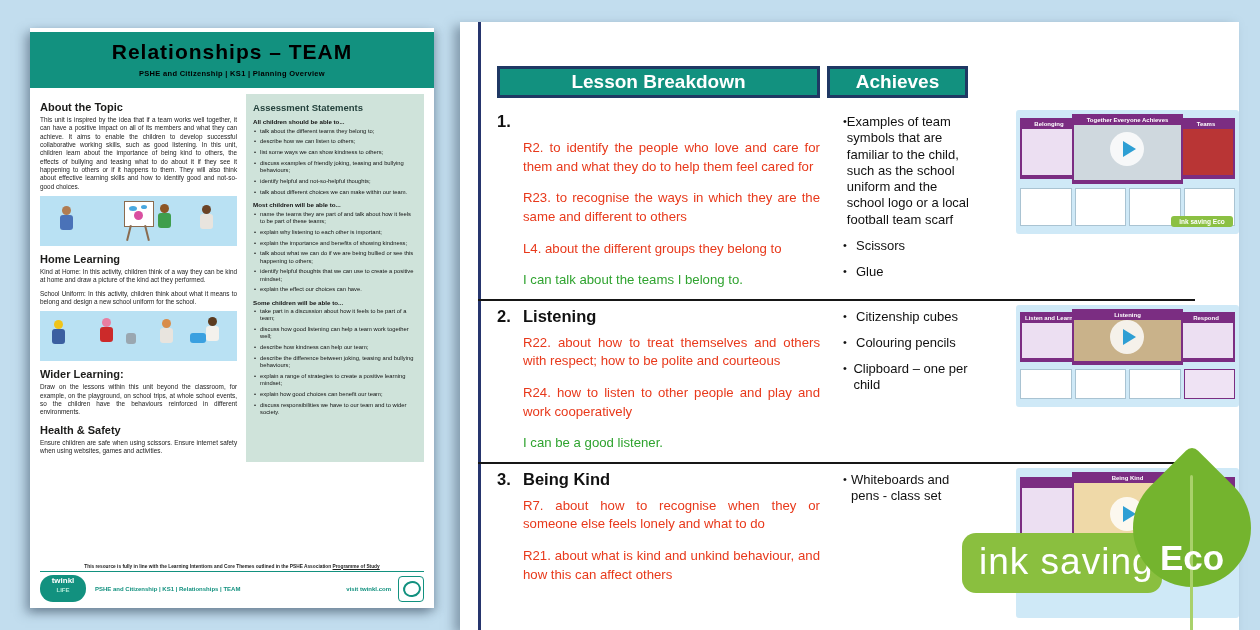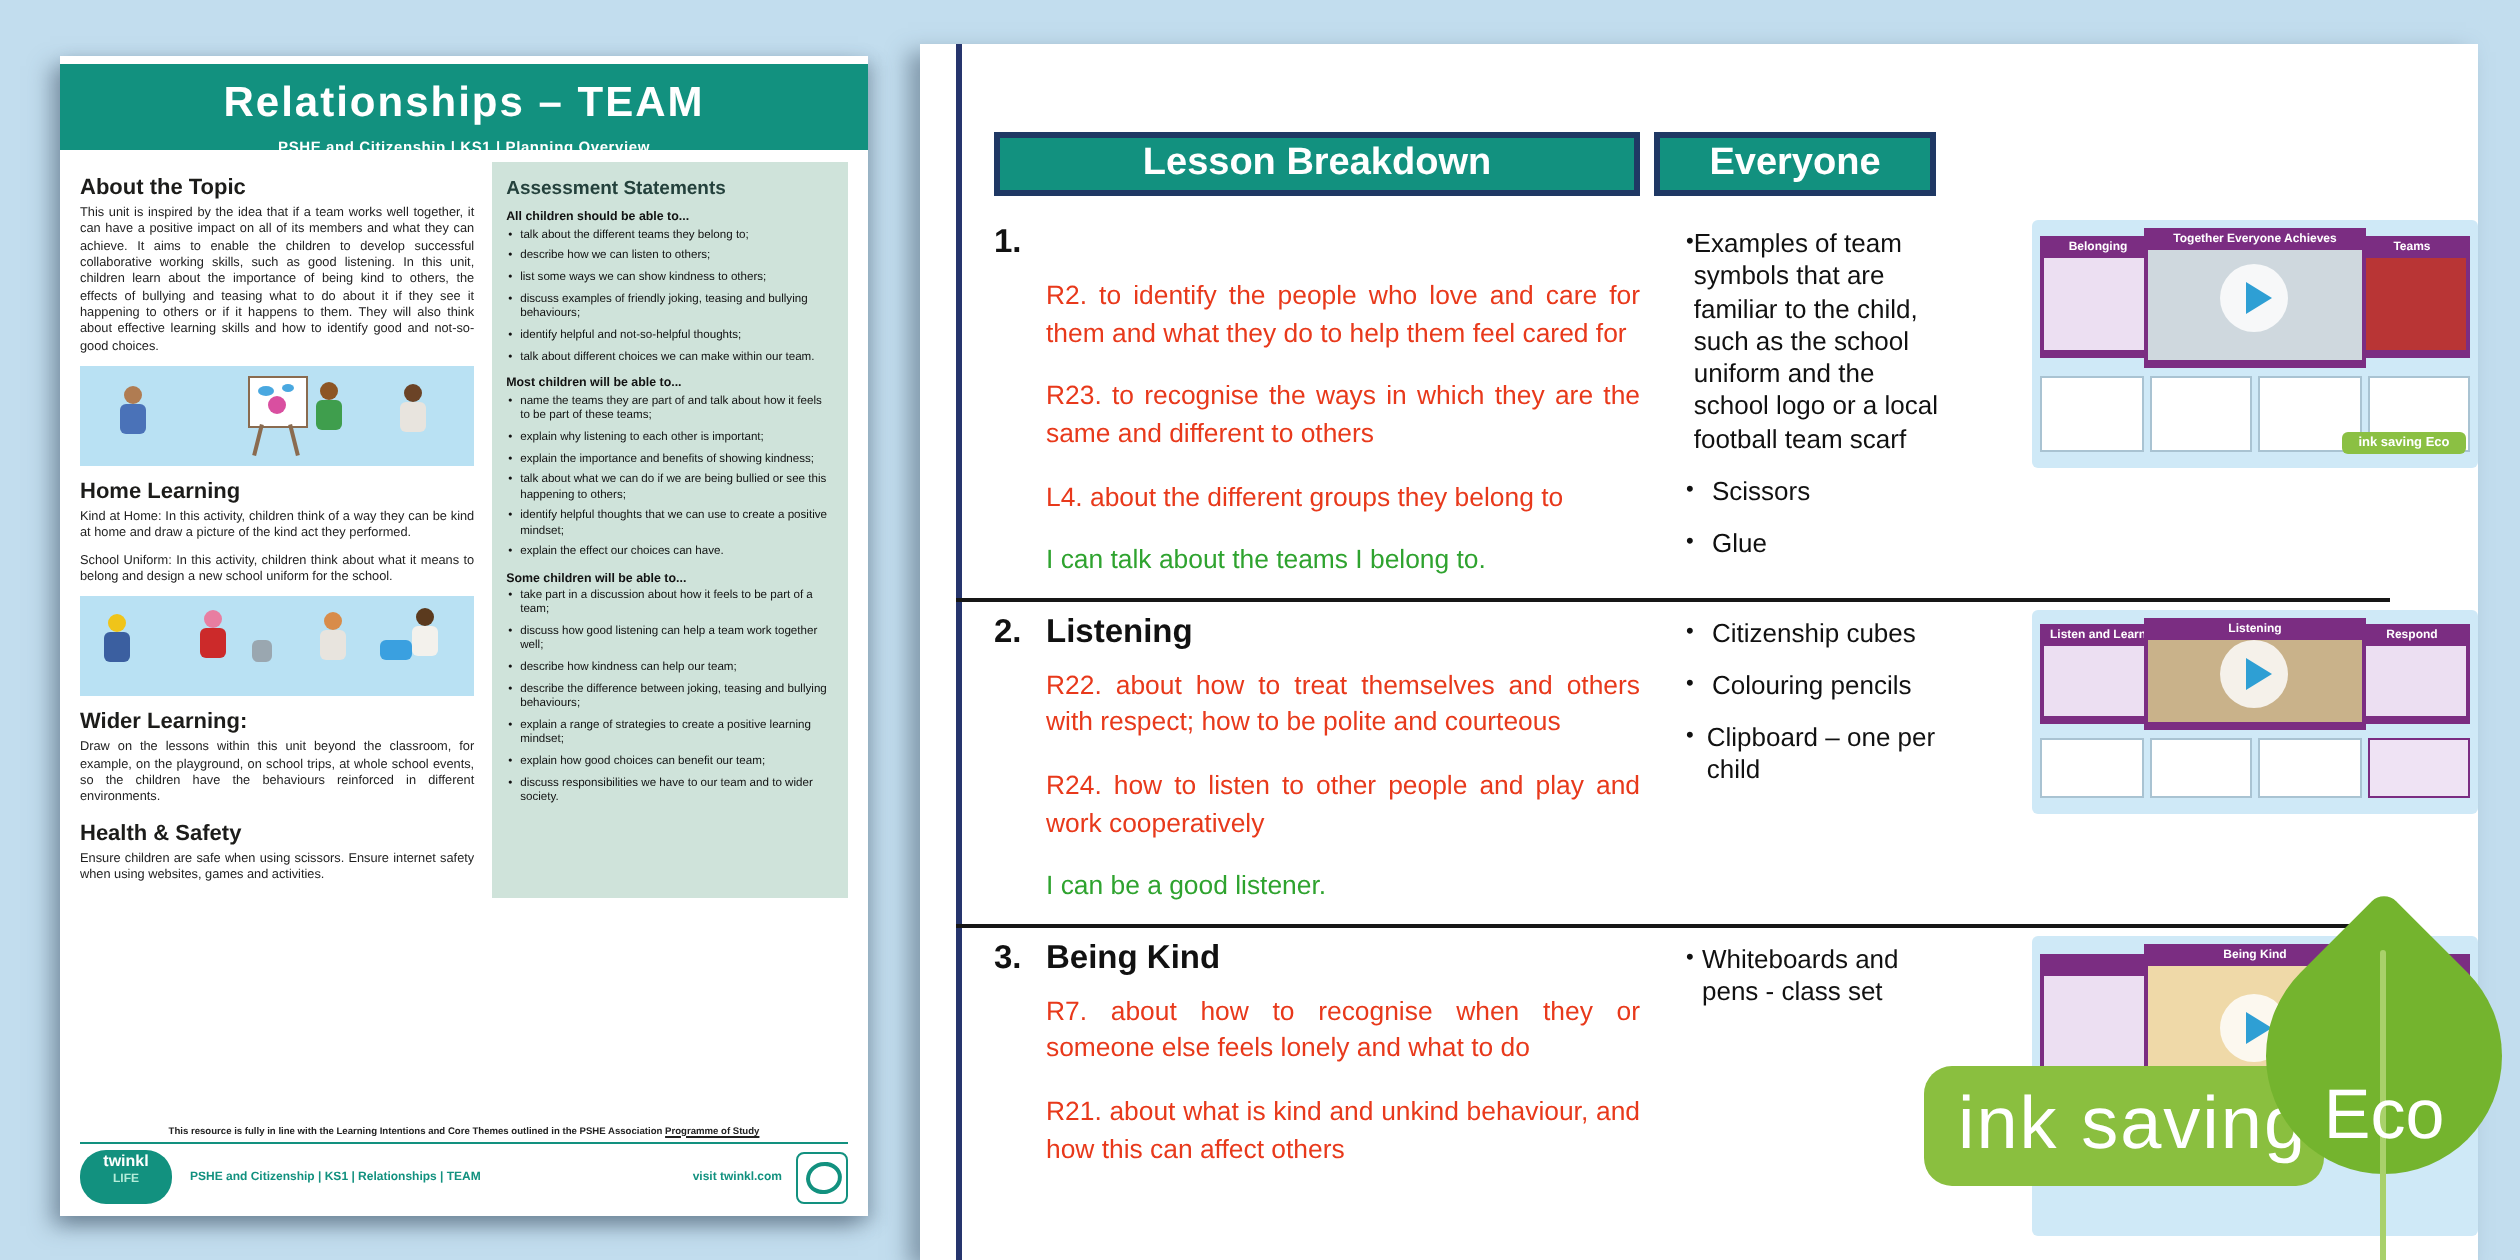--- a/index.html
+++ b/index.html
@@ -2,21 +2,21 @@
 <html><head>
 <meta charset="utf-8">
 <style>
   html,body{margin:0;padding:0;}
   .stage{position:relative;width:1260px;height:630px;background:#c2ddee;overflow:hidden;
          font-family:"Liberation Sans",sans-serif;}
 
   
   .page-left{position:absolute;left:30px;top:28px;width:404px;height:580px;background:#fff;
              box-shadow:-5px 5px 10px rgba(70,90,110,.5),3px 3px 8px rgba(70,90,110,.35);}
-  .lp-header{margin-top:4px;height:43px;background:#12917f;color:#ffffff;text-align:center;}
+  .lp-header{margin-top:4px;height:56px;background:#12917f;color:#000000;text-align:center;}
   .lp-title{font-size:21px;font-weight:bold;letter-spacing:1px;padding-top:8px;}
   .lp-subtitle{font-size:7.5px;font-weight:bold;margin-top:5px;letter-spacing:.3px;}
   .lp-body{display:flex;padding:6px 10px 0 10px;gap:9px;}
   .lp-col-left{width:202px;}
   .lp-col-right{width:168px;background:#cfe3da;padding:8px 7px;height:352px;align-self:flex-start;}
   .lp-col-left h3{font-size:11px;margin:7px 0 3px;color:#1c1c1a;}
   .tiny{font-size:6.4px;line-height:1.3;text-align:justify;color:#222;margin:0 0 5px;}
   .assess-h{font-size:9.5px;margin:0 0 4px;color:#24413c;font-weight:bold;}
   .group-label{font-size:6.2px;font-weight:bold;color:#111;margin:5px 0 2.5px;}
   .bullet{font-size:5.8px;line-height:1.25;color:#111;margin:0 0 3.6px;padding-left:7px;position:relative;}
@@ -80,21 +80,21 @@
   .mini-eco{position:absolute;right:6px;bottom:7px;width:62px;height:11px;background:#8bc043;border-radius:3px;
             color:#fff;font-size:6.5px;line-height:11px;text-align:center;z-index:4;font-weight:bold;}
 
   
   .eco-badge{position:absolute;left:962px;top:443px;width:298px;height:187px;z-index:10;}
   .eco-bar{position:absolute;left:0;top:90px;width:200px;height:60px;background:#8abf3f;border-radius:14px;}
   .eco-bar-text{font-size:37px;color:#fff;line-height:58px;padding-left:17px;letter-spacing:1px;}
   .leaf{position:absolute;left:171px;top:26px;width:118px;height:118px;background:#74b42e;
         border-radius:8% 55% 55% 55%;transform:rotate(45deg);}
   .vein{position:absolute;left:228px;top:32px;width:3px;height:183px;background:#a9d16b;border-radius:2px;}
-  .eco-text{position:absolute;left:180px;top:95px;width:100px;text-align:center;font-size:35px;font-weight:normal;color:#fff;}
+  .eco-text{position:absolute;left:180px;top:95px;width:100px;text-align:center;font-size:35px;font-weight:bold;color:#fff;}
 </style>
 </head>
 <body>
 
 <div class="stage">
 
   <div class="page-left">
     <div class="lp-header">
       <div class="lp-title">Relationships – TEAM</div>
       <div class="lp-subtitle">PSHE and Citizenship | KS1 | Planning Overview</div>
@@ -186,21 +186,21 @@
         <div class="pshe-badge"></div>
       </div>
     </div>
   </div>
 
   <div class="page-right">
     <div class="navy-line"></div>
     <div class="rp-inner">
       <div class="rp-head">
         <div class="head-bar head-lesson">Lesson Breakdown</div>
-        <div class="head-bar head-res">Everyone</div>
+        <div class="head-bar head-res">Achieves</div>
       </div>
 
       <div class="row" style="min-height:178px;">
         <div class="l-col">
           <div class="l-title">
             <span class="l-num">1.</span>
           </div>
           <p class="obj">R2. to identify the people who love and care for them and what they do to help them feel cared for</p>
           <p class="obj">R23. to recognise the ways in which they are the same and different to others</p>
           <p class="obj">L4. about the different groups they belong to</p>

